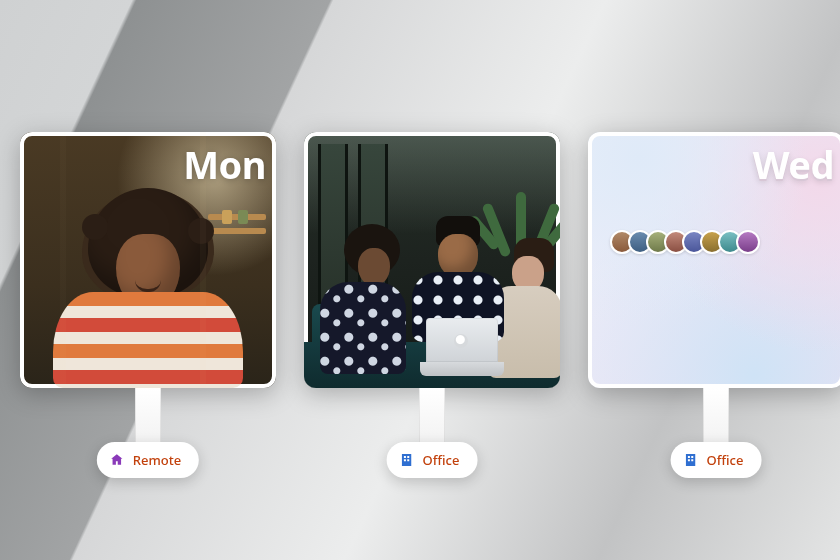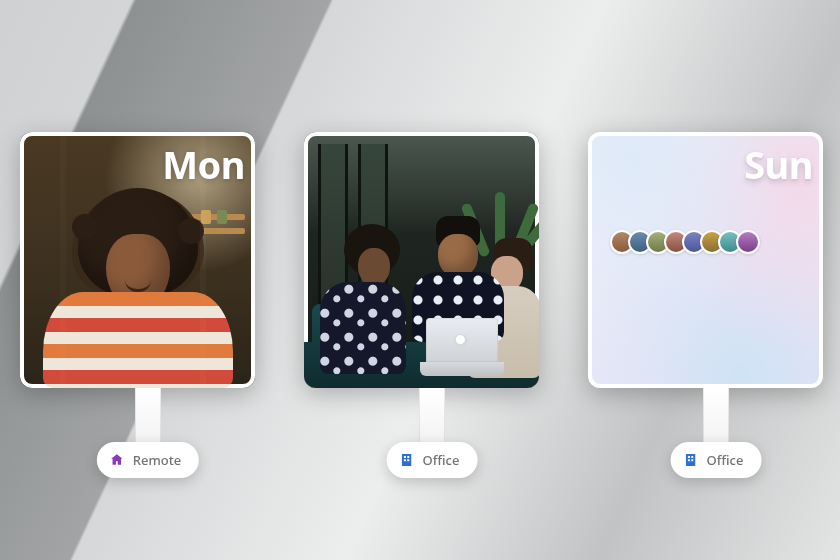--- a/index.html
+++ b/index.html
@@ -30,21 +30,21 @@
     padding-left: 20px;
     align-items: stretch;
   }
   .card-wrap {
     position: relative;
     width: 256px;
     flex: 0 0 256px;
   }
   .card {
     position: relative;
-    width: 235px;
+    width: 256px;
     height: 256px;
     border-radius: 12px;
     box-shadow: 0 6px 24px rgba(0,0,0,0.25), inset 0 0 0 4px #ffffff;
     overflow: hidden;
     background: #222;
   }
   .day-label {
     position: absolute;
     top: 6px;
     right: 10px;
@@ -83,21 +83,21 @@
     padding: 0 18px 0 12px;
     z-index: 2;
     white-space: nowrap;
   }
   .pill .icon {
     width: 16px; height: 16px;
     display: inline-flex; align-items: center; justify-content: center;
   }
   .pill .label {
     font-size: 13px;
-    color: #737373;
+    color: #c2410c;
     font-weight: 500;
   }
 
   
   .scene-remote {
     background:
       radial-gradient(circle at 76% 18%, rgba(255,240,200,0.55), rgba(0,0,0,0) 34%),
       linear-gradient(#4a3a24 0%, #3b2f1e 60%, #2a2419 100%);
   }
   .scene-remote::after{
@@ -370,21 +370,21 @@
           <svg viewBox="0 0 24 24" width="16" height="16">
               <path fill="#2f6fd1" d="M5 3h14v18H5V3zm3 3v3h3V6H8zm5 0v3h3V6h-3zM8 11v3h3v-3H8zm5 0v3h3v-3h-3zM10 18h4v3h-4v-3z"></path>
             </svg>
         </span>
         <span class="label">Office</span>
       </div>
     </div>
 
     <div class="card-wrap third">
       <div class="card scene-pastel">
-        <div class="day-label white-shadow">Sun</div>
+        <div class="day-label white-shadow">Wed</div>
         <div class="pastel-inner">
           <div class="avatars">
             <span class="avatar av1"></span>
             <span class="avatar av2"></span>
             <span class="avatar av3"></span>
             <span class="avatar av4"></span>
             <span class="avatar av5"></span>
             <span class="avatar av6"></span>
             <span class="avatar av7"></span>
             <span class="avatar av8"></span>

